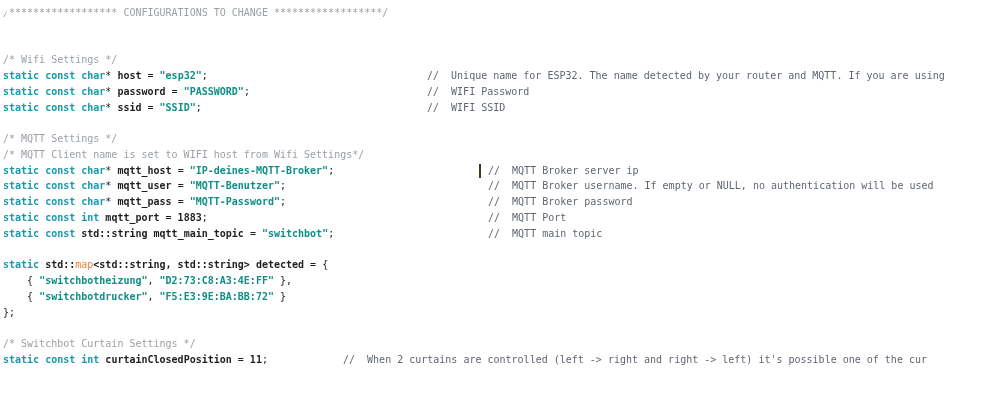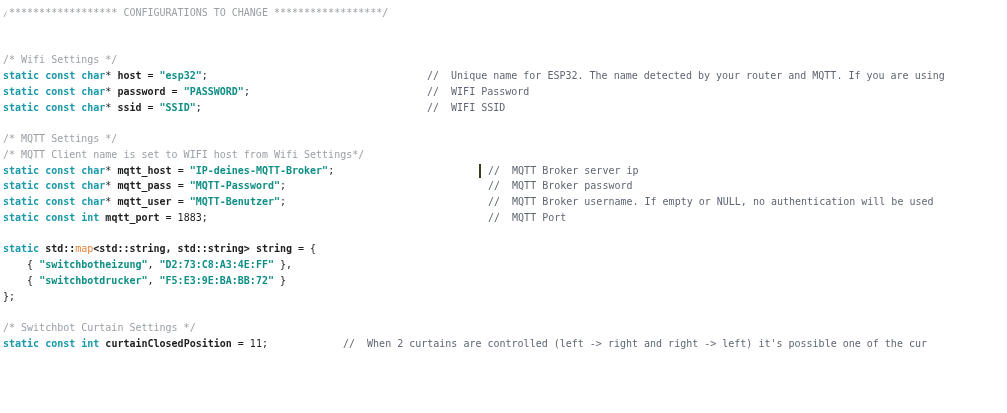--- a/index.html
+++ b/index.html
@@ -35,21 +35,21 @@
     padding-left: 3px;
     box-sizing: border-box;
   }
 
   
   .cm   { color: #9aa0a6; }          
   .kw   { color: #1a9aa8; font-weight: bold; }   
   .id   { color: #1d1f21; font-weight: bold; }   
   .ty   { color: #1d1f21; font-weight: bold; }   
   .st   { color: #0f8f86; font-weight: bold; }   
-  .nu   { color: #1d1f21; font-weight: normal; }   
+  .nu   { color: #1d1f21; font-weight: bold; }   
   .op   { color: #1d1f21; }                      
   .mp   { color: #e8833a; font-weight: normal; }   
 
   
   .cmt {
     position: absolute;
     top: 0;
     white-space: pre;
     color: #5f6672;
   }
@@ -88,31 +88,32 @@
   <div class="ln"><span class="kw">static const char</span><span class="op">*</span><span class="op"> </span><span class="id">ssid</span><span class="op"> = </span><span class="st">"SSID"</span><span class="op">;</span><span class="cmt cmt-a">//  WIFI SSID</span></div>
 
   <div class="ln"><span></span></div>
 
   <div class="ln"><span class="cm">/* MQTT Settings */</span></div>
 
   <div class="ln"><span class="cm">/* MQTT Client name is set to WIFI host from Wifi Settings*/</span></div>
 
   <div class="ln"><span class="kw">static const char</span><span class="op">*</span><span class="op"> </span><span class="id">mqtt_host</span><span class="op"> = </span><span class="st">"IP-deines-MQTT-Broker"</span><span class="op">;</span><span class="caret"></span><span class="cmt cmt-b">//  MQTT Broker server ip</span></div>
 
+  <div class="ln"><span class="kw">static const char</span><span class="op">*</span><span class="op"> </span><span class="id">mqtt_user</span><span class="op"> = </span><span class="st">"MQTT-Benutzer"</span><span class="op">;</span><span class="cmt cmt-b">//  MQTT Broker username. If empty or NULL, no authentication will be used</span></div>
+
   <div class="ln"><span class="kw">static const char</span><span class="op">*</span><span class="op"> </span><span class="id">mqtt_pass</span><span class="op"> = </span><span class="st">"MQTT-Password"</span><span class="op">;</span><span class="cmt cmt-b">//  MQTT Broker password</span></div>
-
-  <div class="ln"><span class="kw">static const char</span><span class="op">*</span><span class="op"> </span><span class="id">mqtt_user</span><span class="op"> = </span><span class="st">"MQTT-Benutzer"</span><span class="op">;</span><span class="cmt cmt-b">//  MQTT Broker username. If empty or NULL, no authentication will be used</span></div>
 
   <div class="ln"><span class="kw">static const int</span><span class="op"> </span><span class="id">mqtt_port</span><span class="op"> = </span><span class="nu">1883</span><span class="op">;</span><span class="cmt cmt-b">//  MQTT Port</span></div>
 
+  <div class="ln"><span class="kw">static const</span><span class="op"> </span><span class="ty">std::string</span><span class="op"> </span><span class="id">mqtt_main_topic</span><span class="op"> = </span><span class="st">"switchbot"</span><span class="op">;</span><span class="cmt cmt-b">//  MQTT main topic</span></div>
 
   <div class="ln"><span></span></div>
 
 
-  <div class="ln"><span class="kw">static</span><span class="op"> </span><span class="ty">std::</span><span class="mp">map</span><span class="ty">&lt;std::string, std::string&gt;</span><span class="id"> string</span><span class="op"> = </span><span class="op">{</span></div>
+  <div class="ln"><span class="kw">static</span><span class="op"> </span><span class="ty">std::</span><span class="mp">map</span><span class="ty">&lt;std::string, std::string&gt;</span><span class="id"> detected</span><span class="op"> = </span><span class="op">{</span></div>
 
   <div class="ln"><span class="op">    { </span><span class="st">"switchbotheizung"</span><span class="op">, </span><span class="st">"D2:73:C8:A3:4E:FF"</span><span class="op"> }</span><span class="op">,</span></div>
 
   <div class="ln"><span class="op">    { </span><span class="st">"switchbotdrucker"</span><span class="op">, </span><span class="st">"F5:E3:9E:BA:BB:72"</span><span class="op"> }</span><span class="op"></span></div>
 
   <div class="ln"><span class="op">};</span></div>
 
   <div class="ln"><span></span></div>
 
   <div class="ln"><span class="cm">/* Switchbot Curtain Settings */</span></div>

